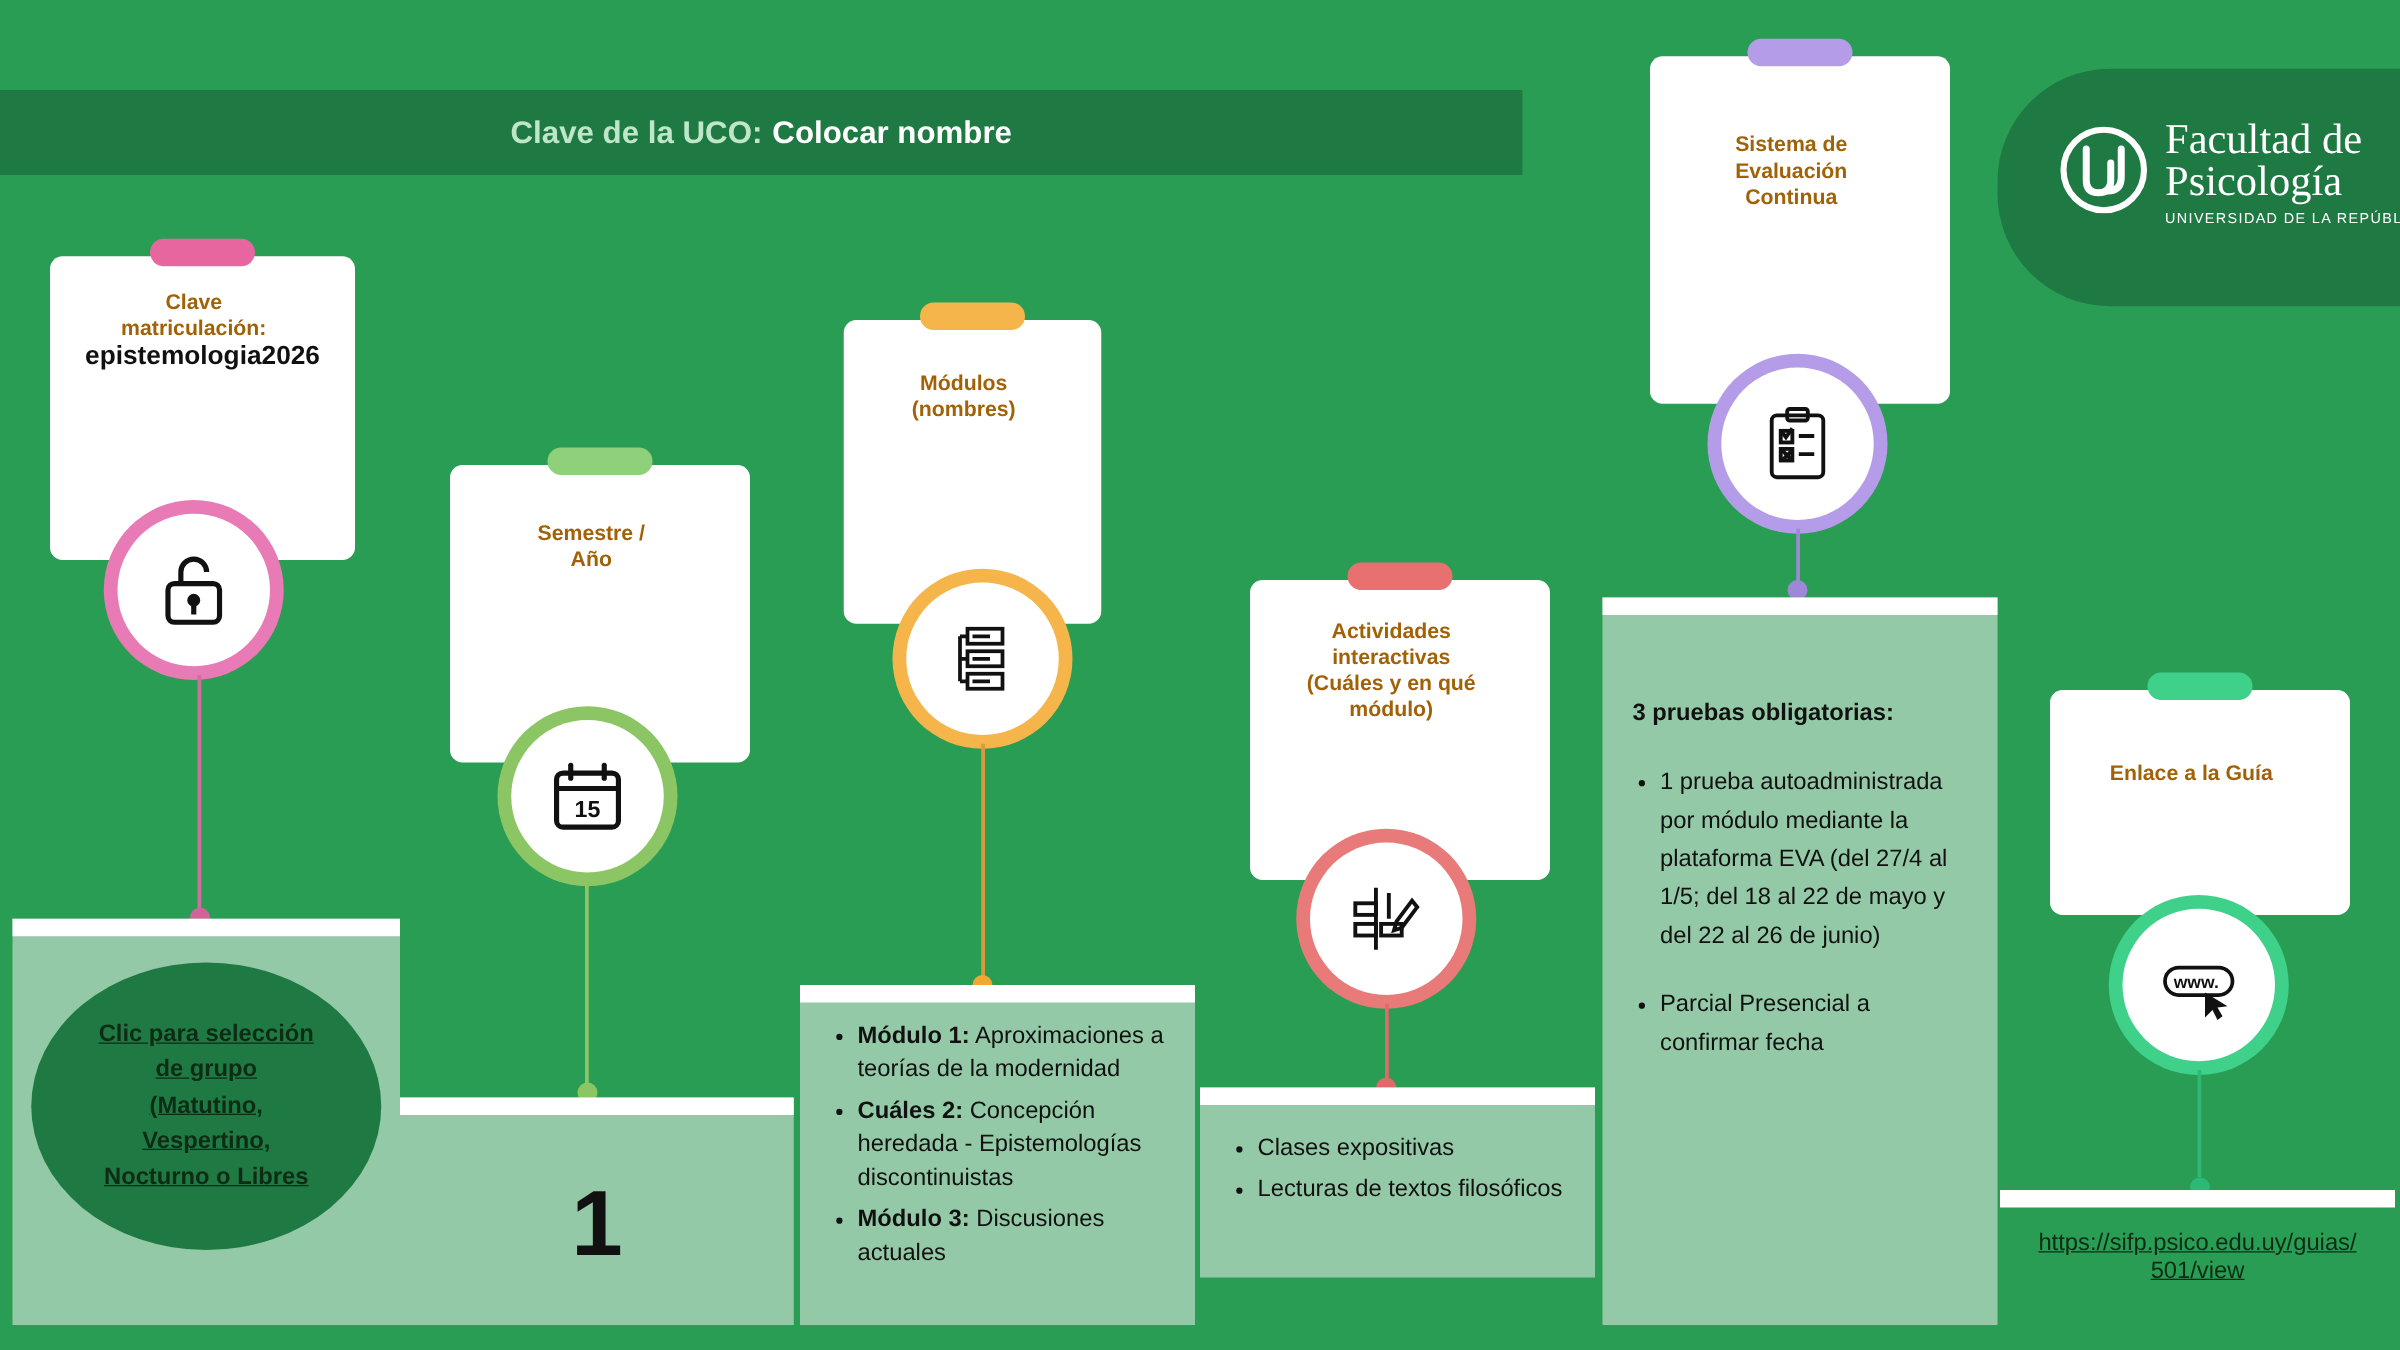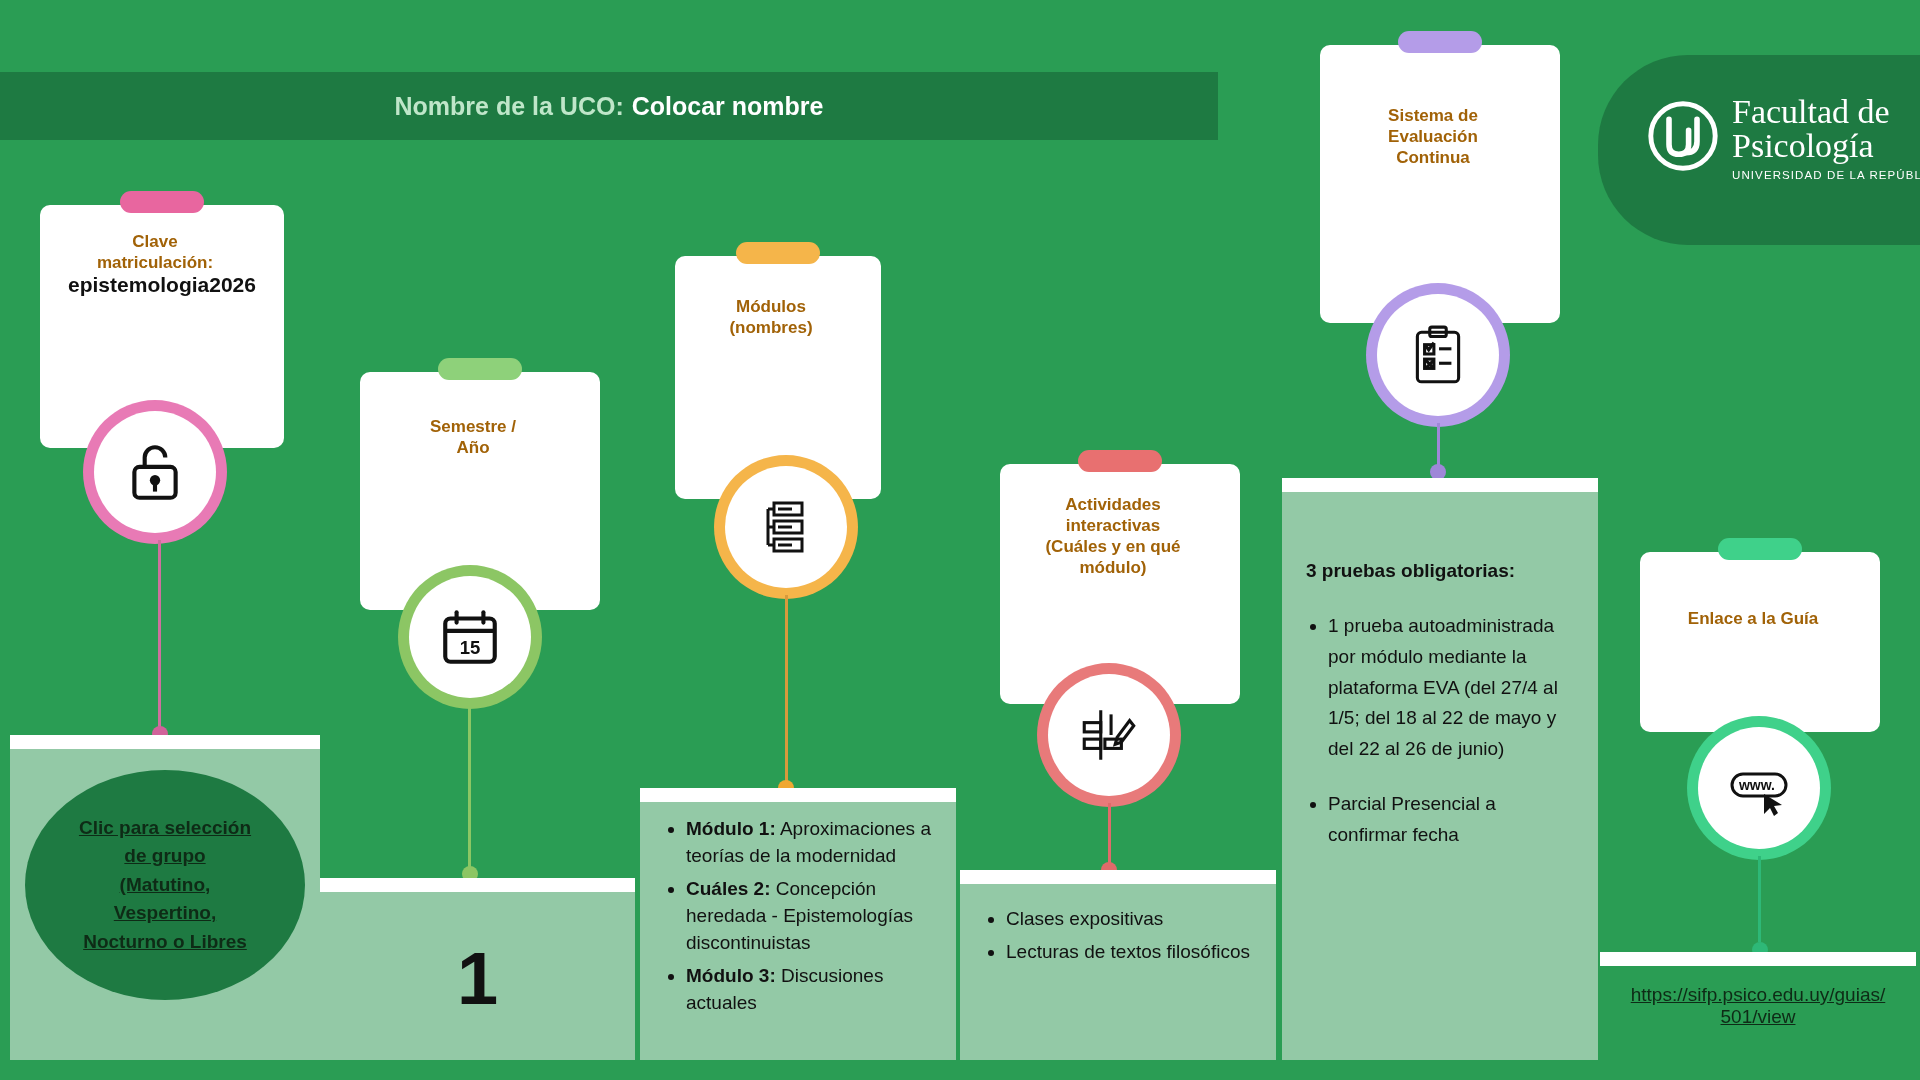--- a/index.html
+++ b/index.html
@@ -84,21 +84,21 @@
 
   .linkwrap{position:absolute;text-align:center;width:100%;}
   .linkwrap a{color:#0e2b16;font-size:19px;text-decoration:underline;word-break:break-all;}
 </style>
 </head>
 <body>
 
 <div class="stage">
 
   <div class="banner">
-    <span class="lbl">Nombre de la UCO:</span>
+    <span class="lbl">Clave de la UCO:</span>
     <span class="val">Colocar nombre</span>
   </div>
 
   <div class="logo-block">
     <svg class="logo-mark" viewBox="0 0 100 100">
       <circle cx="50" cy="50" r="46" fill="none" stroke="#ffffff" stroke-width="7"></circle>
       <path d="M30 26 L30 62 Q30 76 44 76 Q58 76 58 62 L58 42" fill="none" stroke="#ffffff" stroke-width="8" stroke-linecap="round"></path>
       <path d="M70 26 L70 58 Q70 74 54 74" fill="none" stroke="#ffffff" stroke-width="8" stroke-linecap="round"></path>
     </svg>
     <div class="logo-text">
@@ -214,21 +214,21 @@
         <rect x="28" y="36" width="16" height="9" fill="none" stroke="#111" stroke-width="3"></rect>
         <line x1="24" y1="8" x2="24" y2="56" stroke="#111" stroke-width="3"></line>
         <line x1="34" y1="12" x2="34" y2="32" stroke="#111" stroke-width="3"></line>
         <path d="M40 34 L52 18 L56 23 L44 39 L38 41 Z" fill="none" stroke="#111" stroke-width="3"></path>
       </svg>
     </div>
   </div>
   <div class="conn" style="left:1108px;top:803px;height:68px;background:#e06a6a;"></div>
   <div class="dot" style="left:1101px;top:862px;background:#e06a6a;"></div>
 
-  <div class="panel" style="left:960px;top:870px;width:316px;height:190px;">
+  <div class="panel" style="left:960px;top:870px;width:316px;height:152px;">
     <div class="cap"></div>
     <div class="panel-body" style="padding-top:36px;">
       <ul>
         <li><span>Clases expositivas</span></li>
         <li><span>Lecturas de textos filosóficos</span></li>
       </ul>
     </div>
   </div>
 
   <div class="card" style="left:1320px;top:45px;width:240px;height:278px;">

